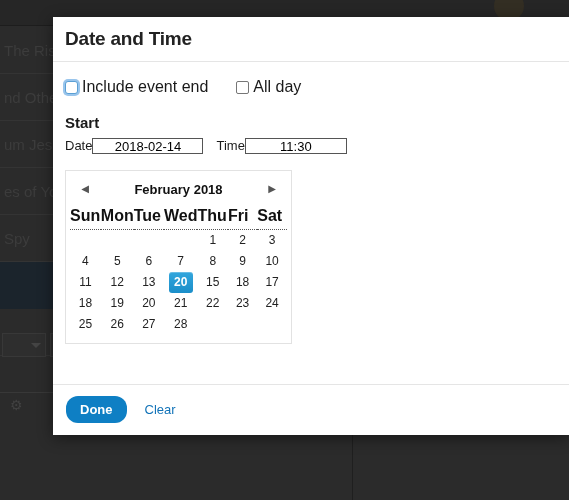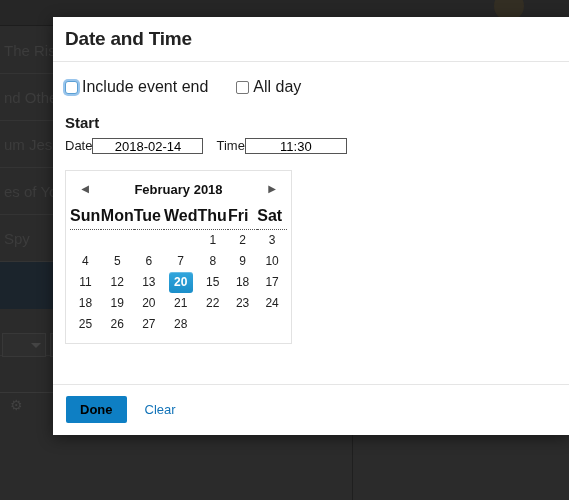--- a/index.html
+++ b/index.html
@@ -203,27 +203,27 @@
 
   
   .modal-footer {
     border-top: 1px solid #e5e5e5;
     height: 50px;
     display: flex; align-items: center;
     padding-left: 13px;
   }
   .btn-done {
     background: #0e7fc4;
-    color: #000000;
+    color: #ffffff;
     border: none;
     font-family: "Liberation Sans", sans-serif;
     font-size: 13px;
     font-weight: bold;
     padding: 6px 14px;
-    border-radius: 2px;
+    border-radius: 12px;
     cursor: pointer;
   }
   .btn-clear {
     color: #1273b8;
     font-size: 13px;
     margin-left: 18px;
     text-decoration: none;
     cursor: pointer;
   }
 </style>

